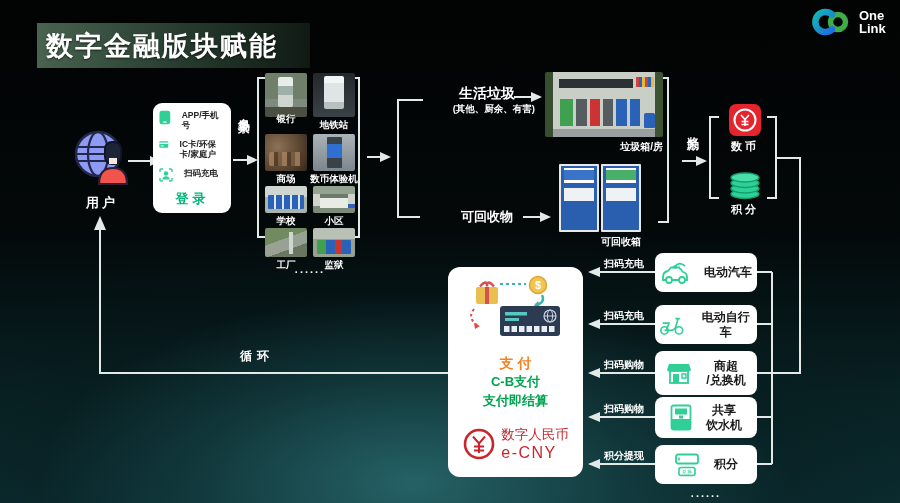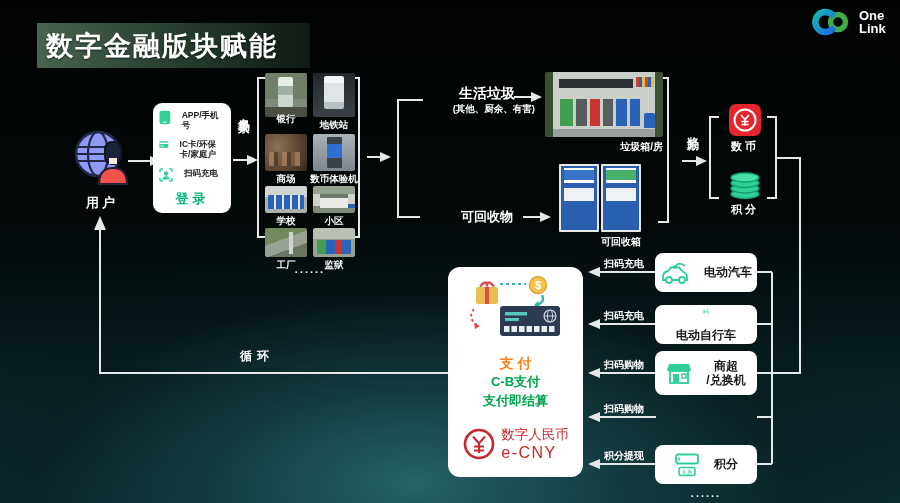--- a/index.html
+++ b/index.html
@@ -306,21 +306,21 @@
       <path d="M25,6 Q19,1 15,6.5" stroke="#2fcf96" stroke-width="1.8" fill="none"></path>
       <rect x="13" y="5.5" width="4" height="3" rx="1" fill="#2fcf96"></rect>
       <path d="M3,17 q0,-5 5,-6 l3,-3.5 h8 l4,4.5 q4,1 4,5 v3 H3 z" fill="none" stroke="#2fcf96" stroke-width="1.8"></path>
       <circle cx="9" cy="20" r="3" fill="#fff" stroke="#2fcf96" stroke-width="1.8"></circle>
       <circle cx="22" cy="20" r="3" fill="#fff" stroke="#2fcf96" stroke-width="1.8"></circle>
     </svg>
     <div class="svc-label">电动汽车</div>
   </div>
 
   <div class="act" style="top:309px;">扫码充电</div>
-  <div class="svc" style="top:305px;height:39px;flex-direction:column;">
+  <div class="svc" style="top:305px;height:39px;">
     <svg width="28" height="25" viewBox="0 0 28 25">
       <circle cx="6" cy="19" r="4" fill="none" stroke="#2fcf96" stroke-width="1.8"></circle>
       <circle cx="22" cy="19" r="4" fill="none" stroke="#2fcf96" stroke-width="1.8"></circle>
       <path d="M6,19 h7 q5,0 6,-6 l2,-7 M18,6 h5 M4,11 h7 l-3,8" stroke="#2fcf96" stroke-width="1.8" fill="none"></path>
     </svg>
     <div class="svc-label">电动自行车</div>
   </div>
 
   <div class="act" style="top:358px;">扫码购物</div>
   <div class="svc" style="top:351px;height:44px;">
@@ -328,20 +328,30 @@
       <path d="M3,3 h20 l2,6 q-2,3 -4,0 q-2,3 -4,0 q-2,3 -4,0 q-2,3 -4,0 q-2,3 -4,0 q-2,3 -4,0 z" fill="#2fcf96"></path>
       <rect x="4" y="10" width="18" height="12" fill="none" stroke="#2fcf96" stroke-width="1.8"></rect>
       <rect x="7" y="13" width="6" height="9" fill="#2fcf96"></rect>
       <path d="M16,13 h4 v4 h-4 z" fill="none" stroke="#2fcf96" stroke-width="1.4"></path>
     </svg>
     <div class="svc-label">商超
 /兑换机</div>
   </div>
 
   <div class="act" style="top:402px;">扫码购物</div>
+  <div class="svc" style="top:397px;height:41px;">
+    <svg width="22" height="27" viewBox="0 0 22 27">
+      <rect x="1.5" y="1.5" width="19" height="24" rx="2" fill="none" stroke="#2fcf96" stroke-width="1.8"></rect>
+      <rect x="5" y="4.5" width="12" height="6" fill="#2fcf96"></rect>
+      <rect x="1.5" y="15" width="19" height="10.5" fill="#2fcf96"></rect>
+      <rect x="9" y="11.5" width="4" height="3" fill="#2fcf96"></rect>
+    </svg>
+    <div class="svc-label">共享
+饮水机</div>
+  </div>
 
   <div class="act" style="top:449px;">积分提现</div>
   <div class="svc" style="top:445px;height:39px;">
     <svg width="26" height="24" viewBox="0 0 26 24">
       <rect x="2" y="1.5" width="22" height="9" rx="2" fill="none" stroke="#2fcf96" stroke-width="1.8"></rect>
       <path d="M5,4.5 v3" stroke="#2fcf96" stroke-width="1.6"></path>
       <rect x="5" y="14.5" width="16" height="8" rx="2" fill="none" stroke="#2fcf96" stroke-width="1.6"></rect>
       <text x="13" y="21" text-anchor="middle" font-size="5.5" fill="#2fcf96" font-family="Liberation Sans, sans-serif">兑换</text>
     </svg>
     <div class="svc-label">积分</div>

